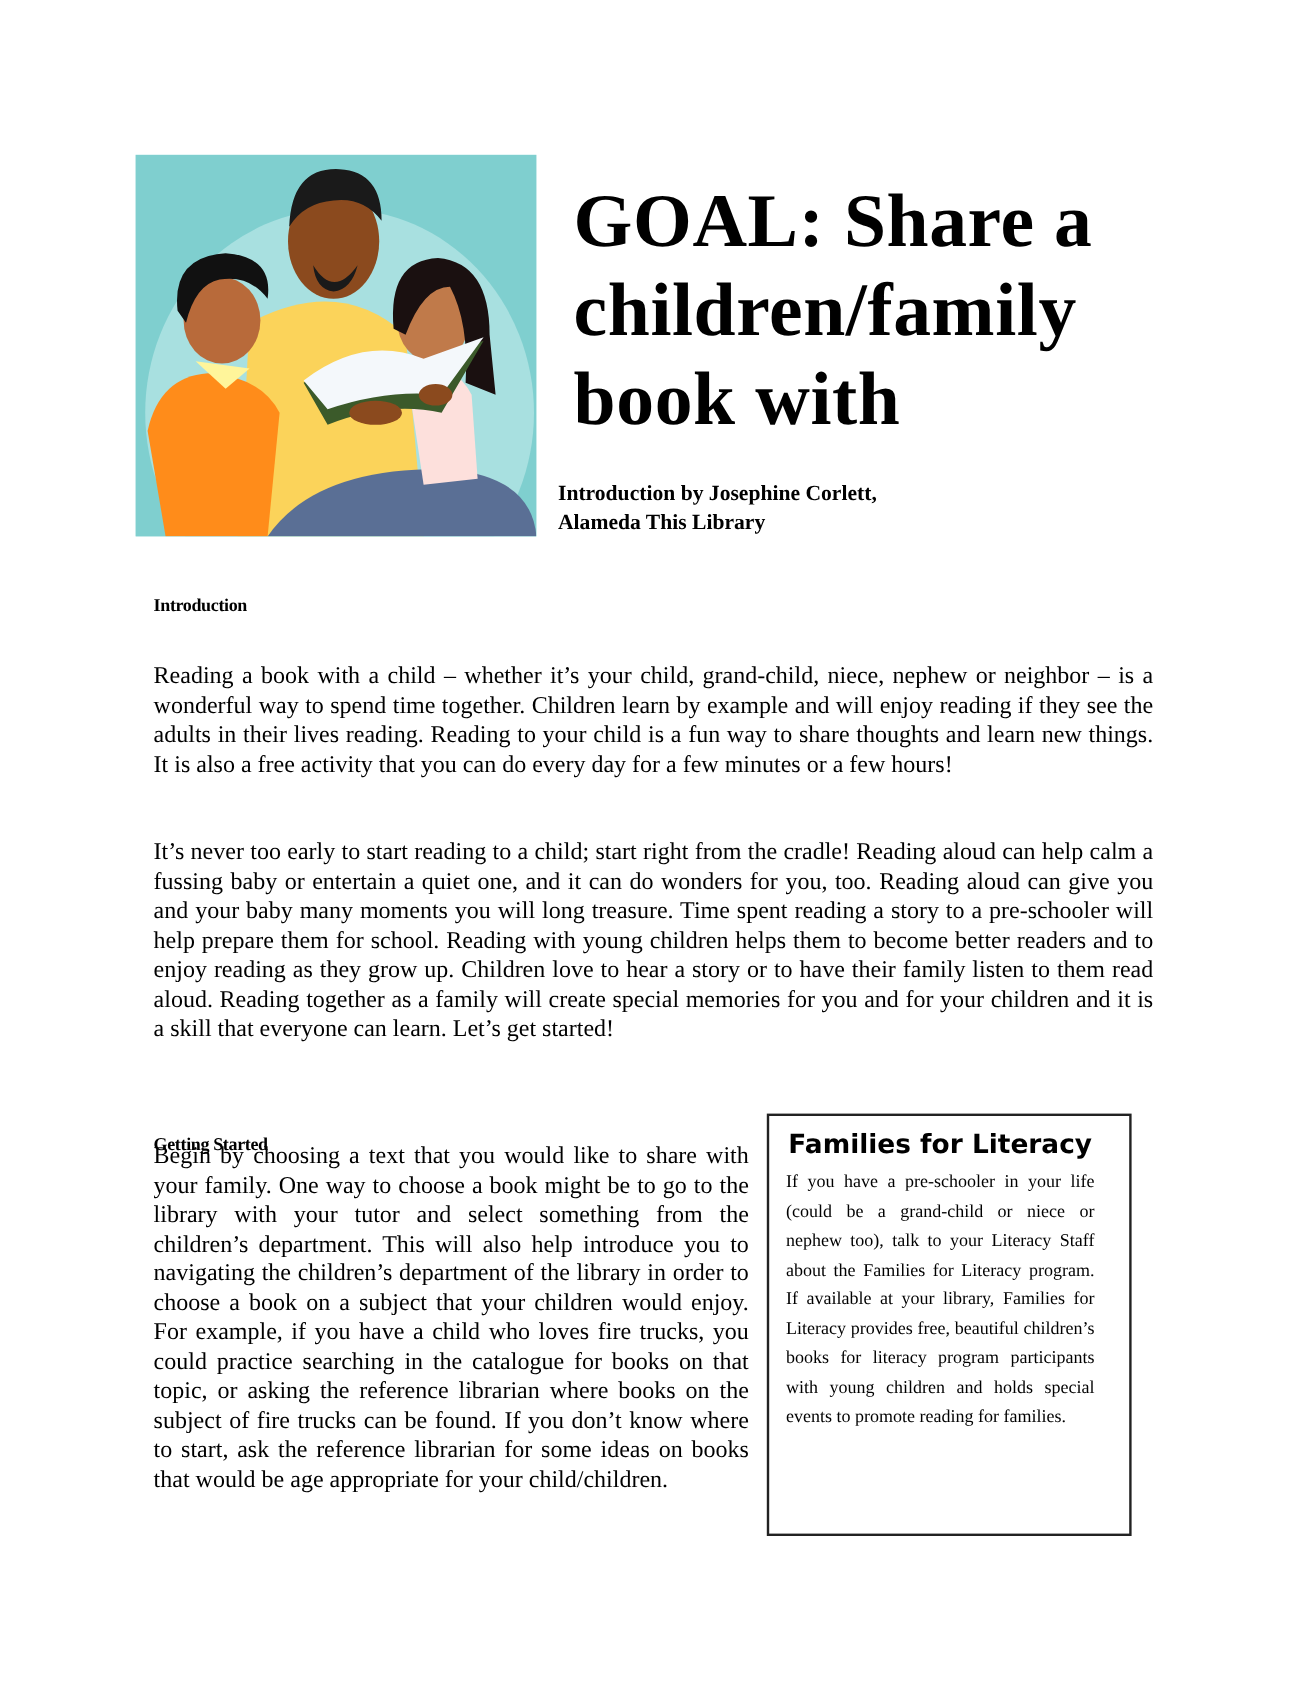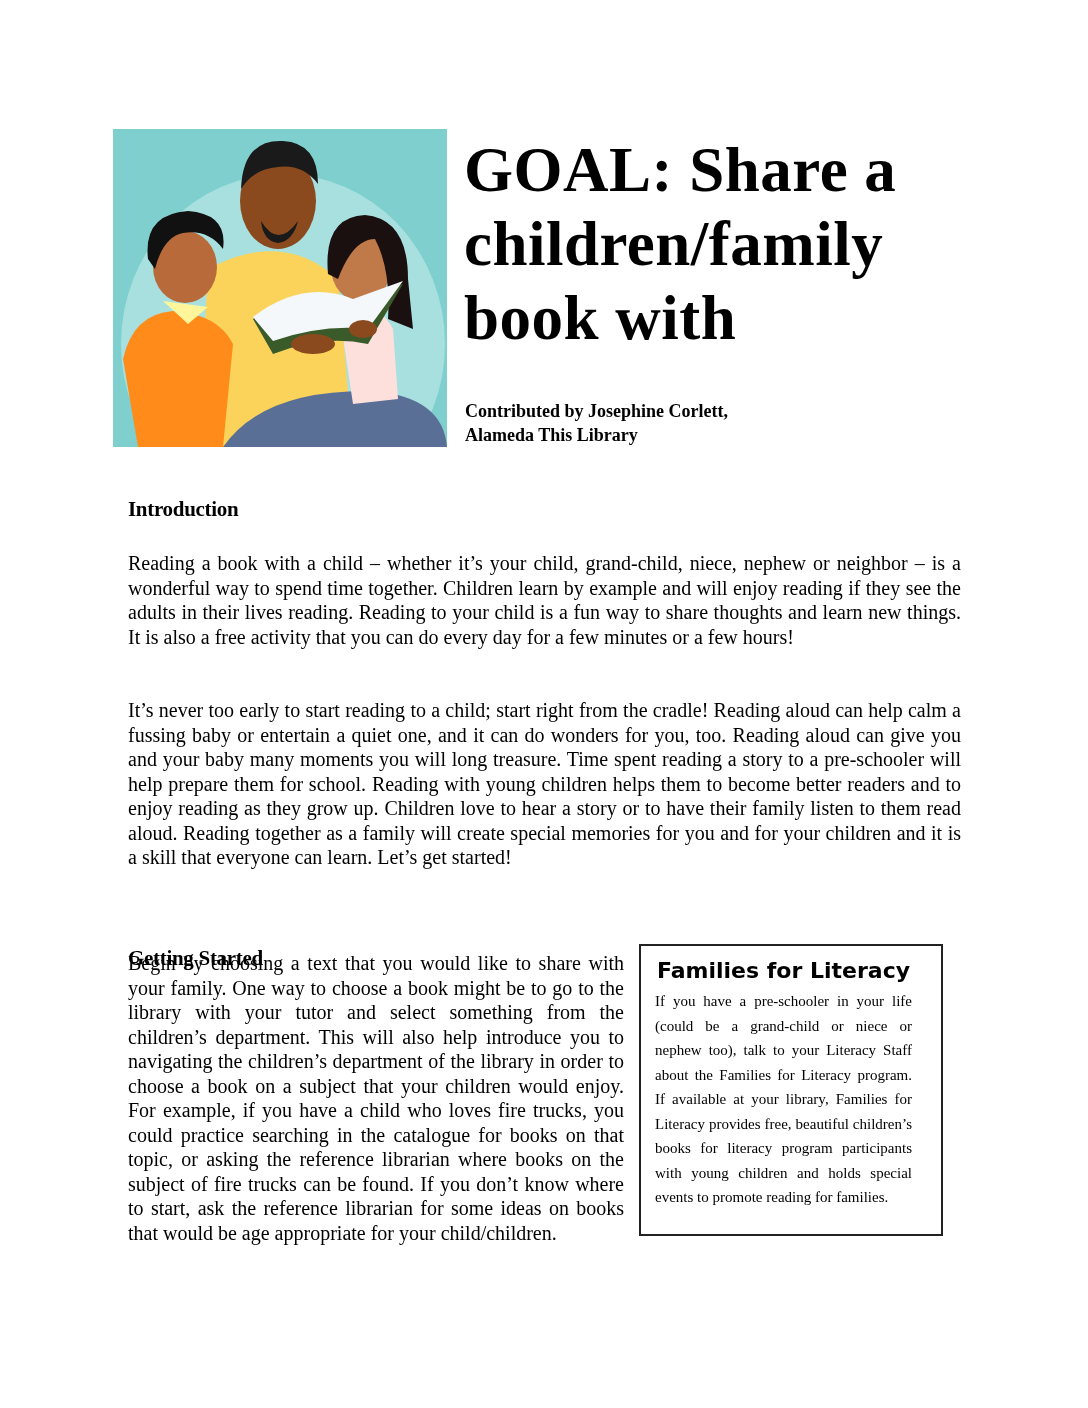--- a/index.html
+++ b/index.html
@@ -1,26 +1,26 @@
 <!DOCTYPE html>
 <html><head>
 <meta charset="utf-8">
 <style>
   html, body { margin:0; padding:0; background:#ffffff; }
   body { width:1088px; height:1408px; position:relative; overflow:hidden; font-family:"Liberation Serif", serif; color:#000; }
   .illus { position:absolute; left:113px; top:129px; width:334px; height:318px; background:#7fcfcf; overflow:hidden; }
   .illus svg { width:100%; height:100%; display:block; }
-  .title { position:absolute; left:464px; top:133px; width:520px; font-family:"Liberation Serif", serif; font-weight:bold; font-size:63px; line-height:74px; margin:0; letter-spacing:0.5px; }
+  .title { position:absolute; left:464px; top:133px; width:520px; font-family:"Liberation Serif", serif; font-weight:bold; font-size:63px; line-height:74px; margin:14px; letter-spacing:0.5px; }
   .title .ln { display:block; white-space:nowrap; }
   .credit { position:absolute; left:465px; top:399px; font-weight:bold; font-size:18px; line-height:24px; }
   .credit .ln { display:block; white-space:nowrap; }
-  .h2 { position:absolute; left:128px; font-weight:bold; font-size:21px; margin:0; letter-spacing:-0.3px; }
+  .h2 { position:absolute; left:128px; font-weight:bold; font-size:15px; margin:0; letter-spacing:-0.3px; }
   .para { position:absolute; left:128px; width:833px; font-size:20px; line-height:24.5px; text-align:justify; margin:0; }
   .para.narrow { width:496px; }
-  .sidebox { position:absolute; left:639px; top:928px; width:304px; height:292px; border:2px solid #222; box-sizing:border-box; padding:10px 29px 0 14px;margin-top:16px; }
+  .sidebox { position:absolute; left:639px; top:928px; width:304px; height:352px; border:2px solid #222; box-sizing:border-box; padding:10px 29px 0 14px; }
   .sidebox-title { font-family:"DejaVu Sans", sans-serif; font-weight:bold; font-size:22px; text-align:center; margin:0 0 3px 0; line-height:30px; color:#000; }
   .sidebox-body { font-size:15px; line-height:24.5px; text-align:justify; margin:0; }
 </style>
 </head>
 <body>
 
 <div class="illus">
   <svg viewBox="0 0 334 318">
     <rect x="0" y="0" width="334" height="318" fill="#7fcfcf"></rect>
     <ellipse cx="170" cy="215" rx="162" ry="170" fill="#a8e0e0"></ellipse>
@@ -50,21 +50,21 @@
   </svg>
 </div>
 
 <h1 class="title">
   <span class="ln">GOAL: Share a</span>
   <span class="ln">children/family</span>
   <span class="ln">book with</span>
 </h1>
 
 <div class="credit">
-  <span class="ln">Contributed by Josephine Corlett,</span>
+  <span class="ln">Introduction by Josephine Corlett,</span>
   <span class="ln">Alameda This Library</span>
 </div>
 
 <h2 class="h2" style="top:497px;">Introduction</h2>
 
 <p class="para" style="top:551px;">Reading a book with a child – whether it’s your child, grand-child, niece, nephew or neighbor – is a wonderful way to spend time together.  Children learn by example and will enjoy reading if they see the adults in their lives reading.  Reading to your child is a fun way to share thoughts and learn new things.  It is also a free activity that you can do every day for a few minutes or a few hours!</p>
 
 <p class="para" style="top:698px;">It’s never too early to start reading to a child; start right from the cradle!  Reading aloud can help calm a fussing baby or entertain a quiet one, and it can do wonders for you, too.  Reading aloud can give you and your baby many moments you will long treasure. Time spent reading a story to a pre-schooler will help prepare them for school.  Reading with young children helps them to become better readers and to enjoy reading as they grow up.  Children love to hear a story or to have their family listen to them read aloud.  Reading together as a family will create special memories for you and for your children and it is a skill that everyone can learn.  Let’s get started!</p>
 
 <h2 class="h2" style="top:946px;">Getting Started</h2>

